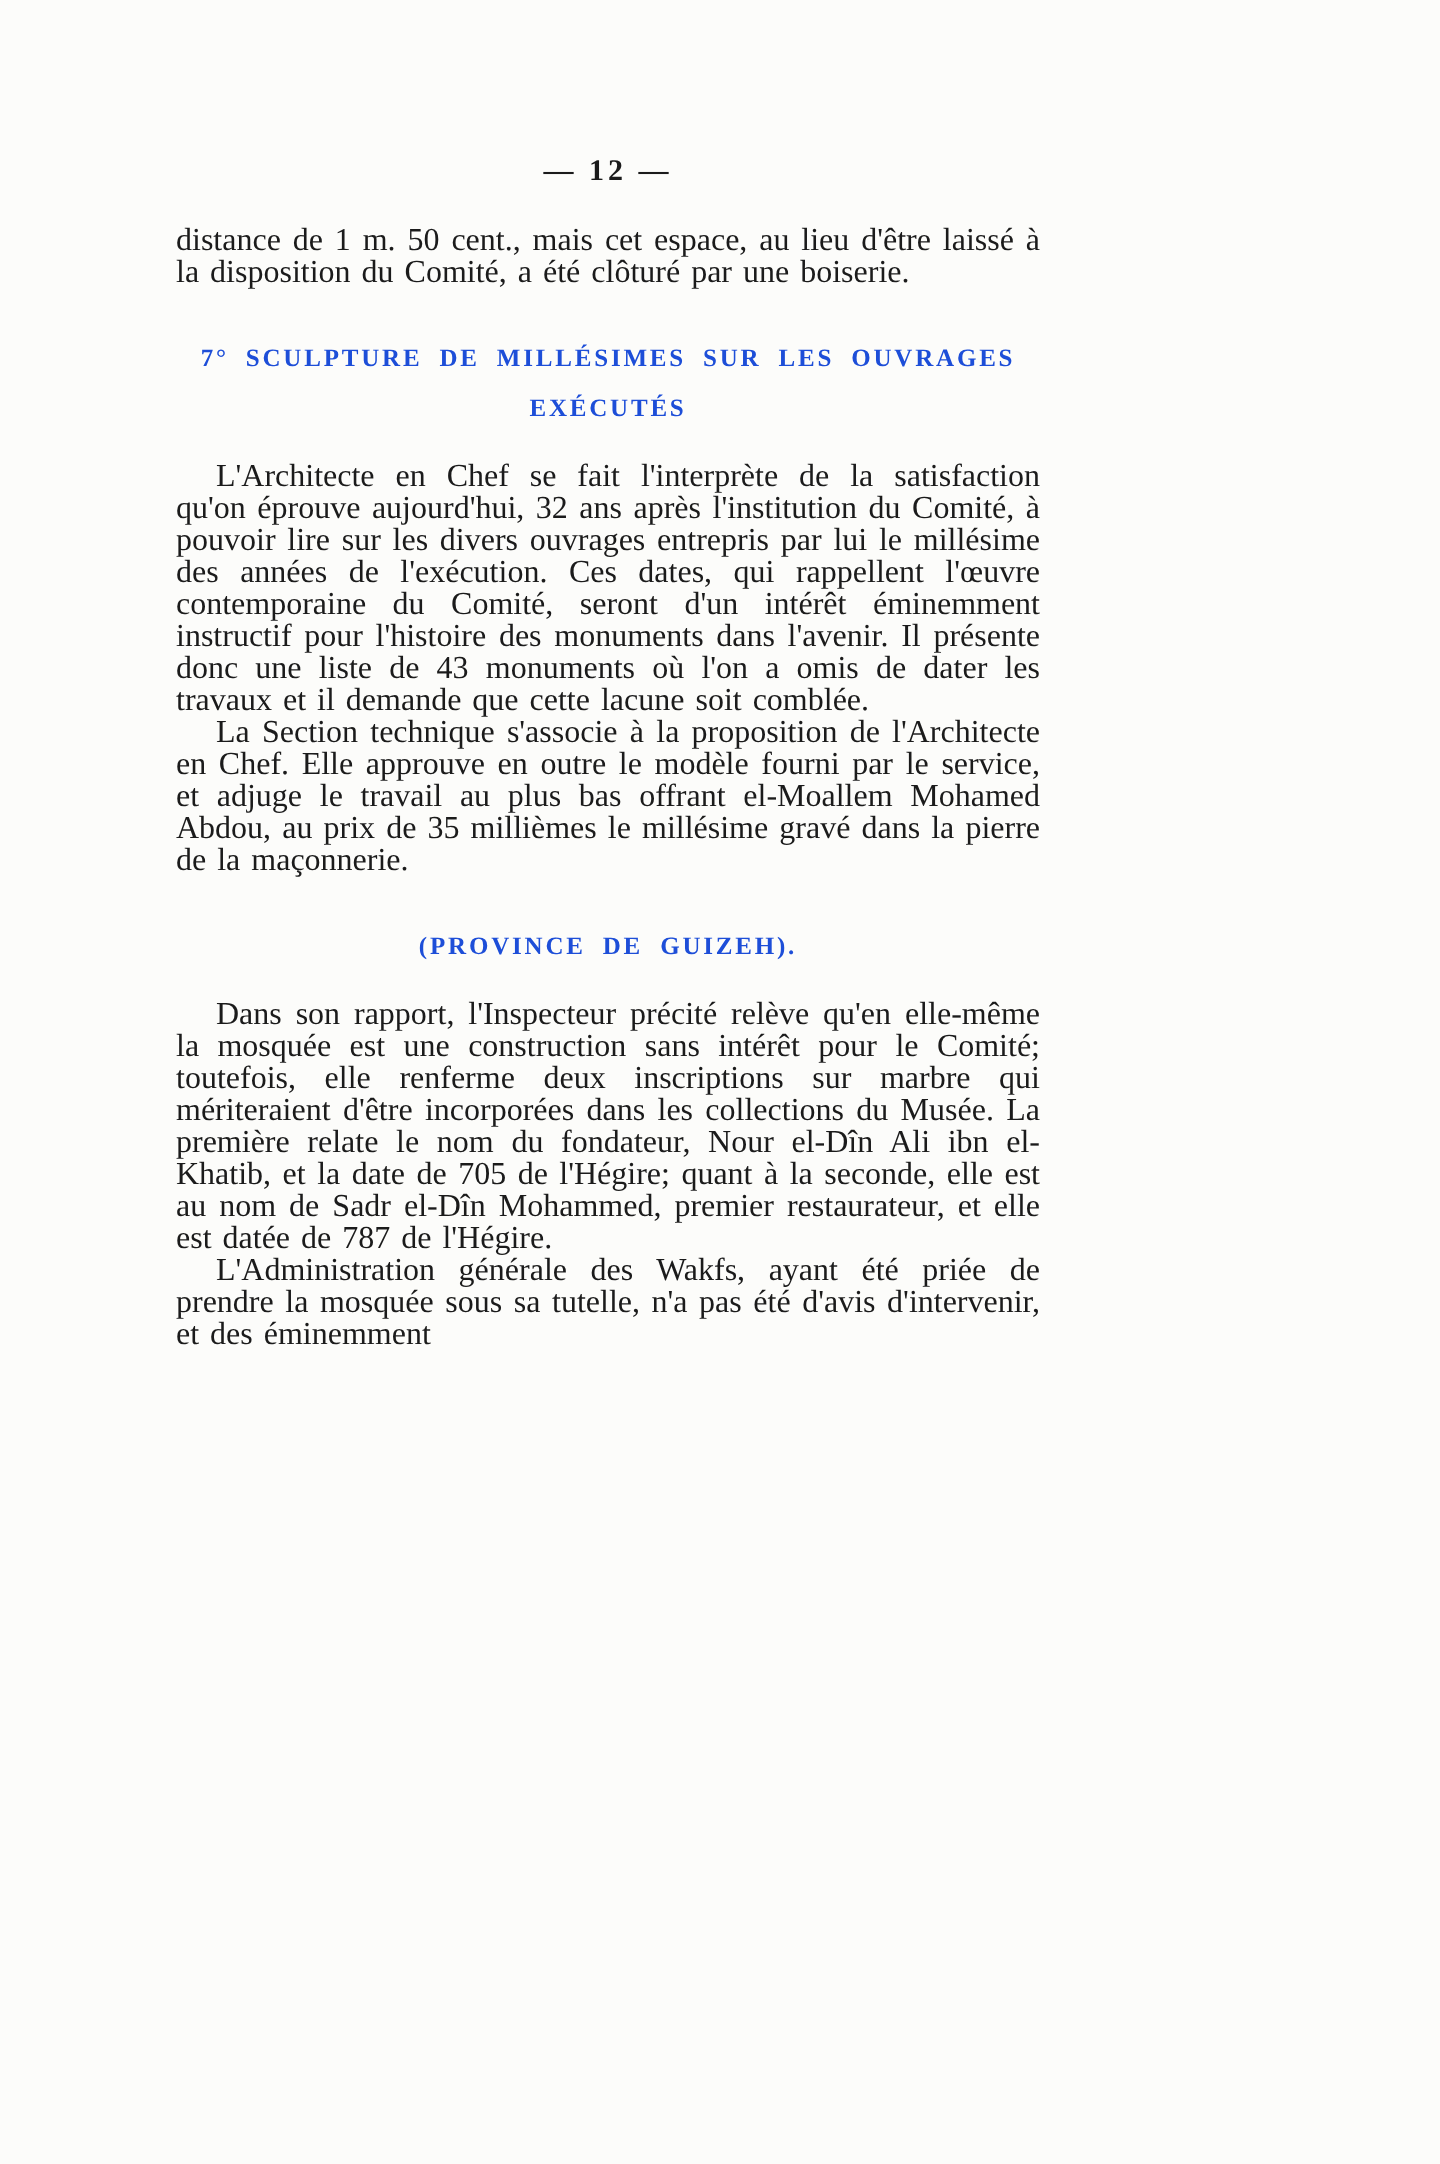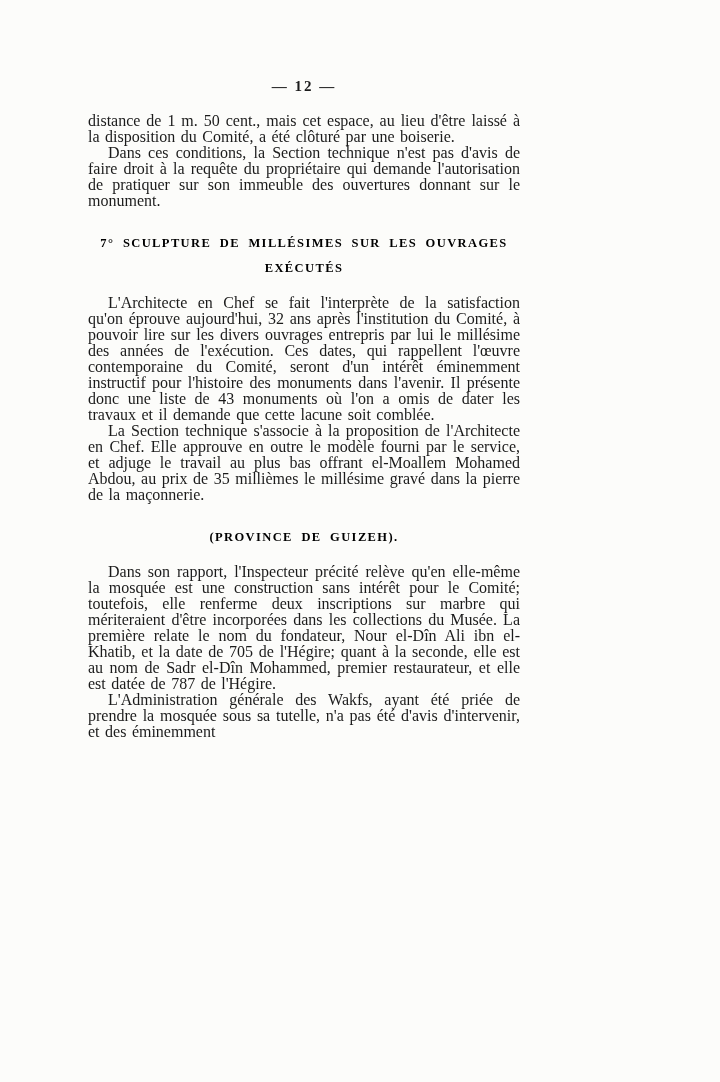--- a/index.html
+++ b/index.html
@@ -40,35 +40,34 @@
   }
   .section-heading {
     text-align: center;
     font-weight: bold;
     font-size: 12.5px;
     letter-spacing: 1.4px;
     word-spacing: 4px;
     line-height: 25px;
     margin-top: 22px;
     margin-bottom: 14px;
-    color: #000000;
+    color: #1d4ed8;
   }
 </style>
 </head>
 <body>
 
 <div class="page">
 
   <div class="page-number">— 12 —</div>
 
   <div class="body-text">
 
     <p class="no-indent">distance de 1 m. 50 cent., mais cet espace, au lieu d'être laissé à la disposition du Comité, a été clôturé par une boiserie.</p>
 
-    <p>Dans ces conditions, la Section technique n'est pas d'avis de faire droit à la requête du propriétaire qui demande l'autorisation de pratiquer sur son immeuble des ouvertures donnant sur le monument.</p>
 
     <div class="section-heading">
       <div>7° SCULPTURE DE MILLÉSIMES SUR LES OUVRAGES EXÉCUTÉS</div>
     </div>
 
     <p>L'Architecte en Chef se fait l'interprète de la satisfaction qu'on éprouve aujourd'hui, 32 ans après l'institution du Comité, à pouvoir lire sur les divers ouvrages entrepris par lui le millésime des années de l'exécution. Ces dates, qui rappellent l'œuvre contemporaine du Comité, seront d'un intérêt éminemment instructif pour l'histoire des monuments dans l'avenir. Il présente donc une liste de 43 monuments où l'on a omis de dater les travaux et il demande que cette lacune soit comblée.</p>
 
     <p>La Section technique s'associe à la proposition de l'Architecte en Chef. Elle approuve en outre le modèle fourni par le service, et adjuge le travail au plus bas offrant el-Moallem Mohamed Abdou, au prix de 35 millièmes le millésime gravé dans la pierre de la maçonnerie.</p>
 
     <div class="section-heading">

